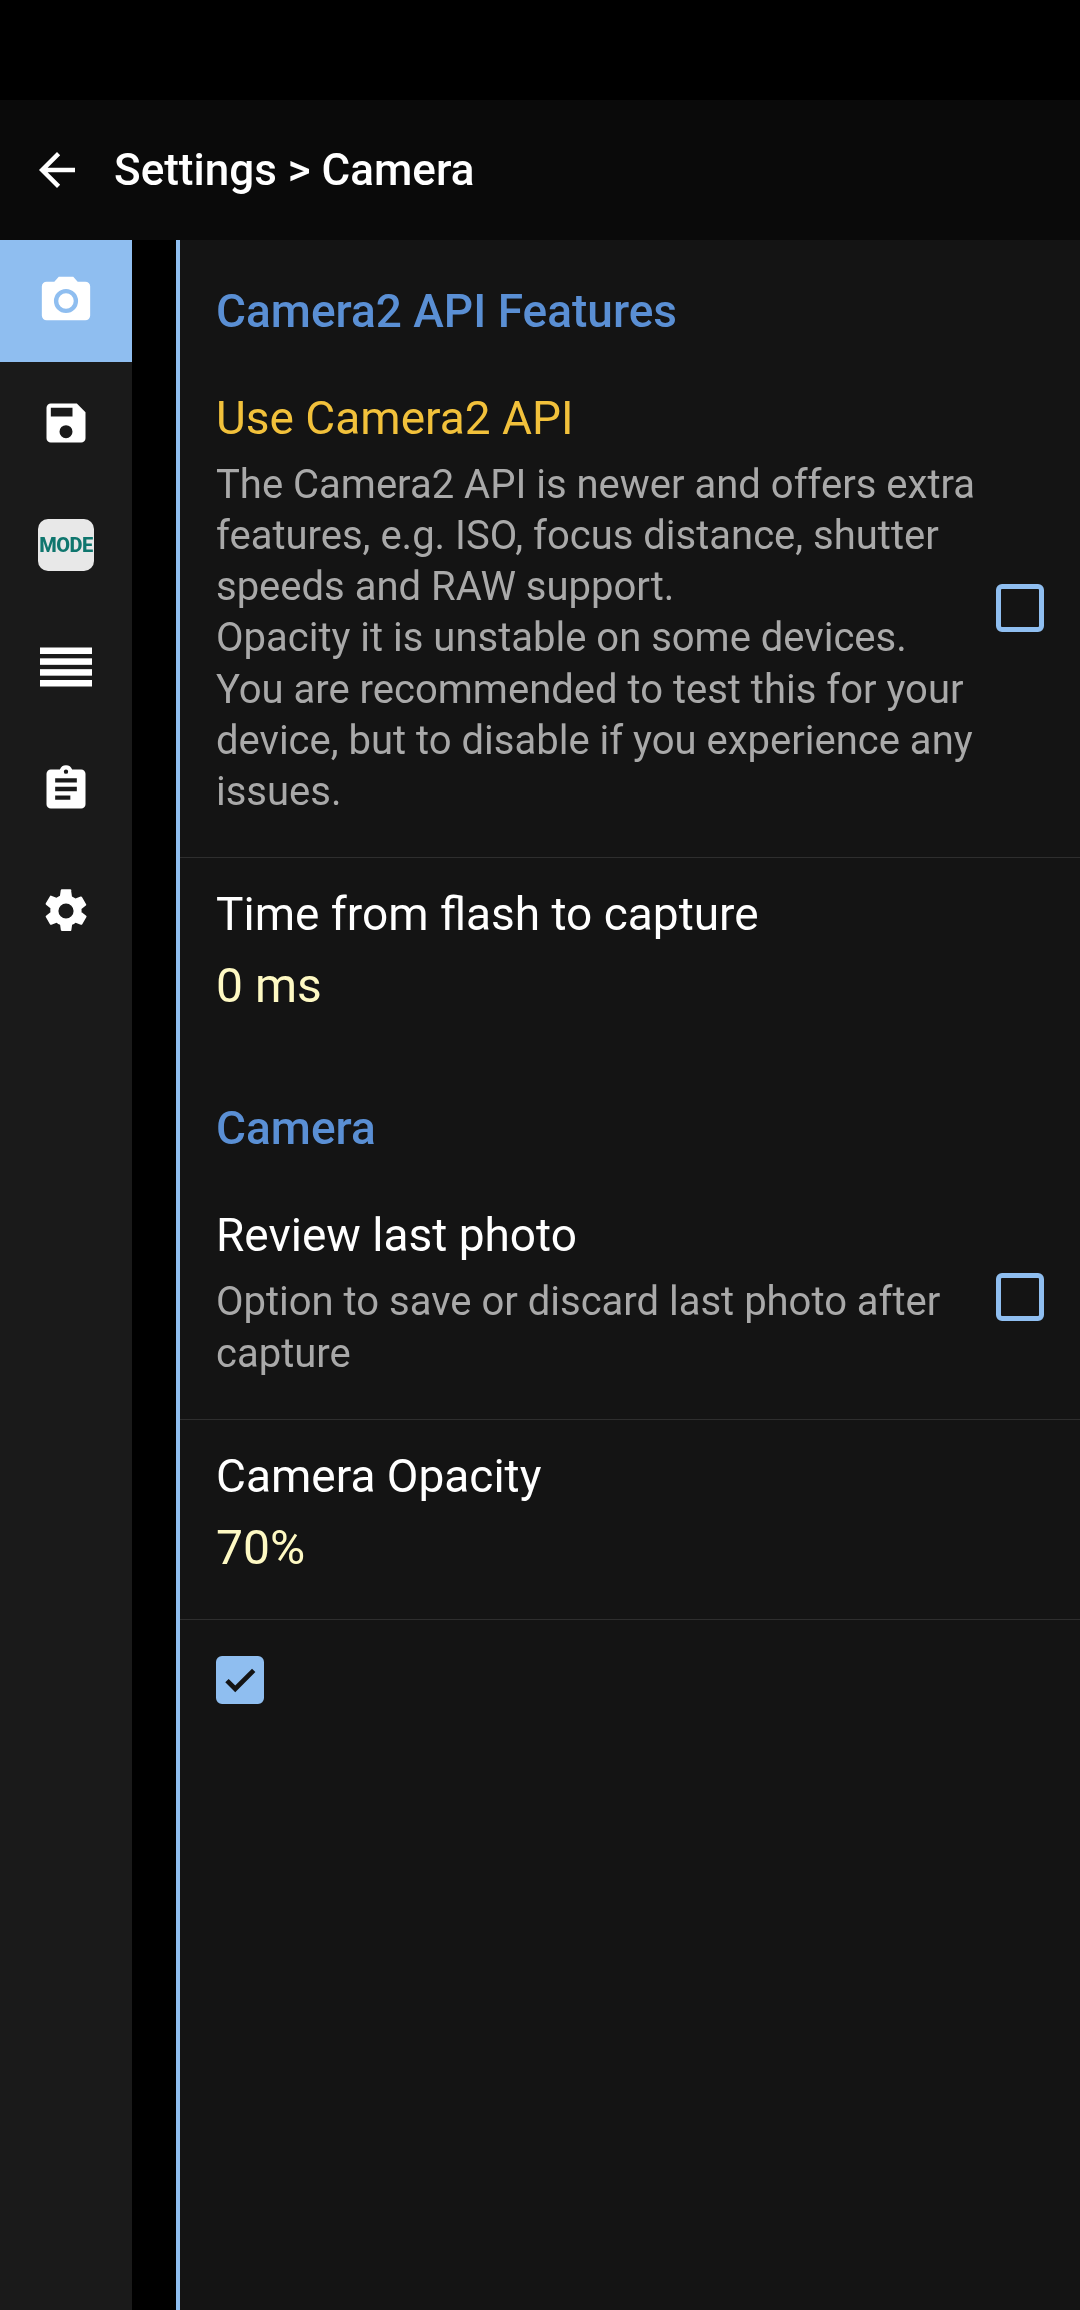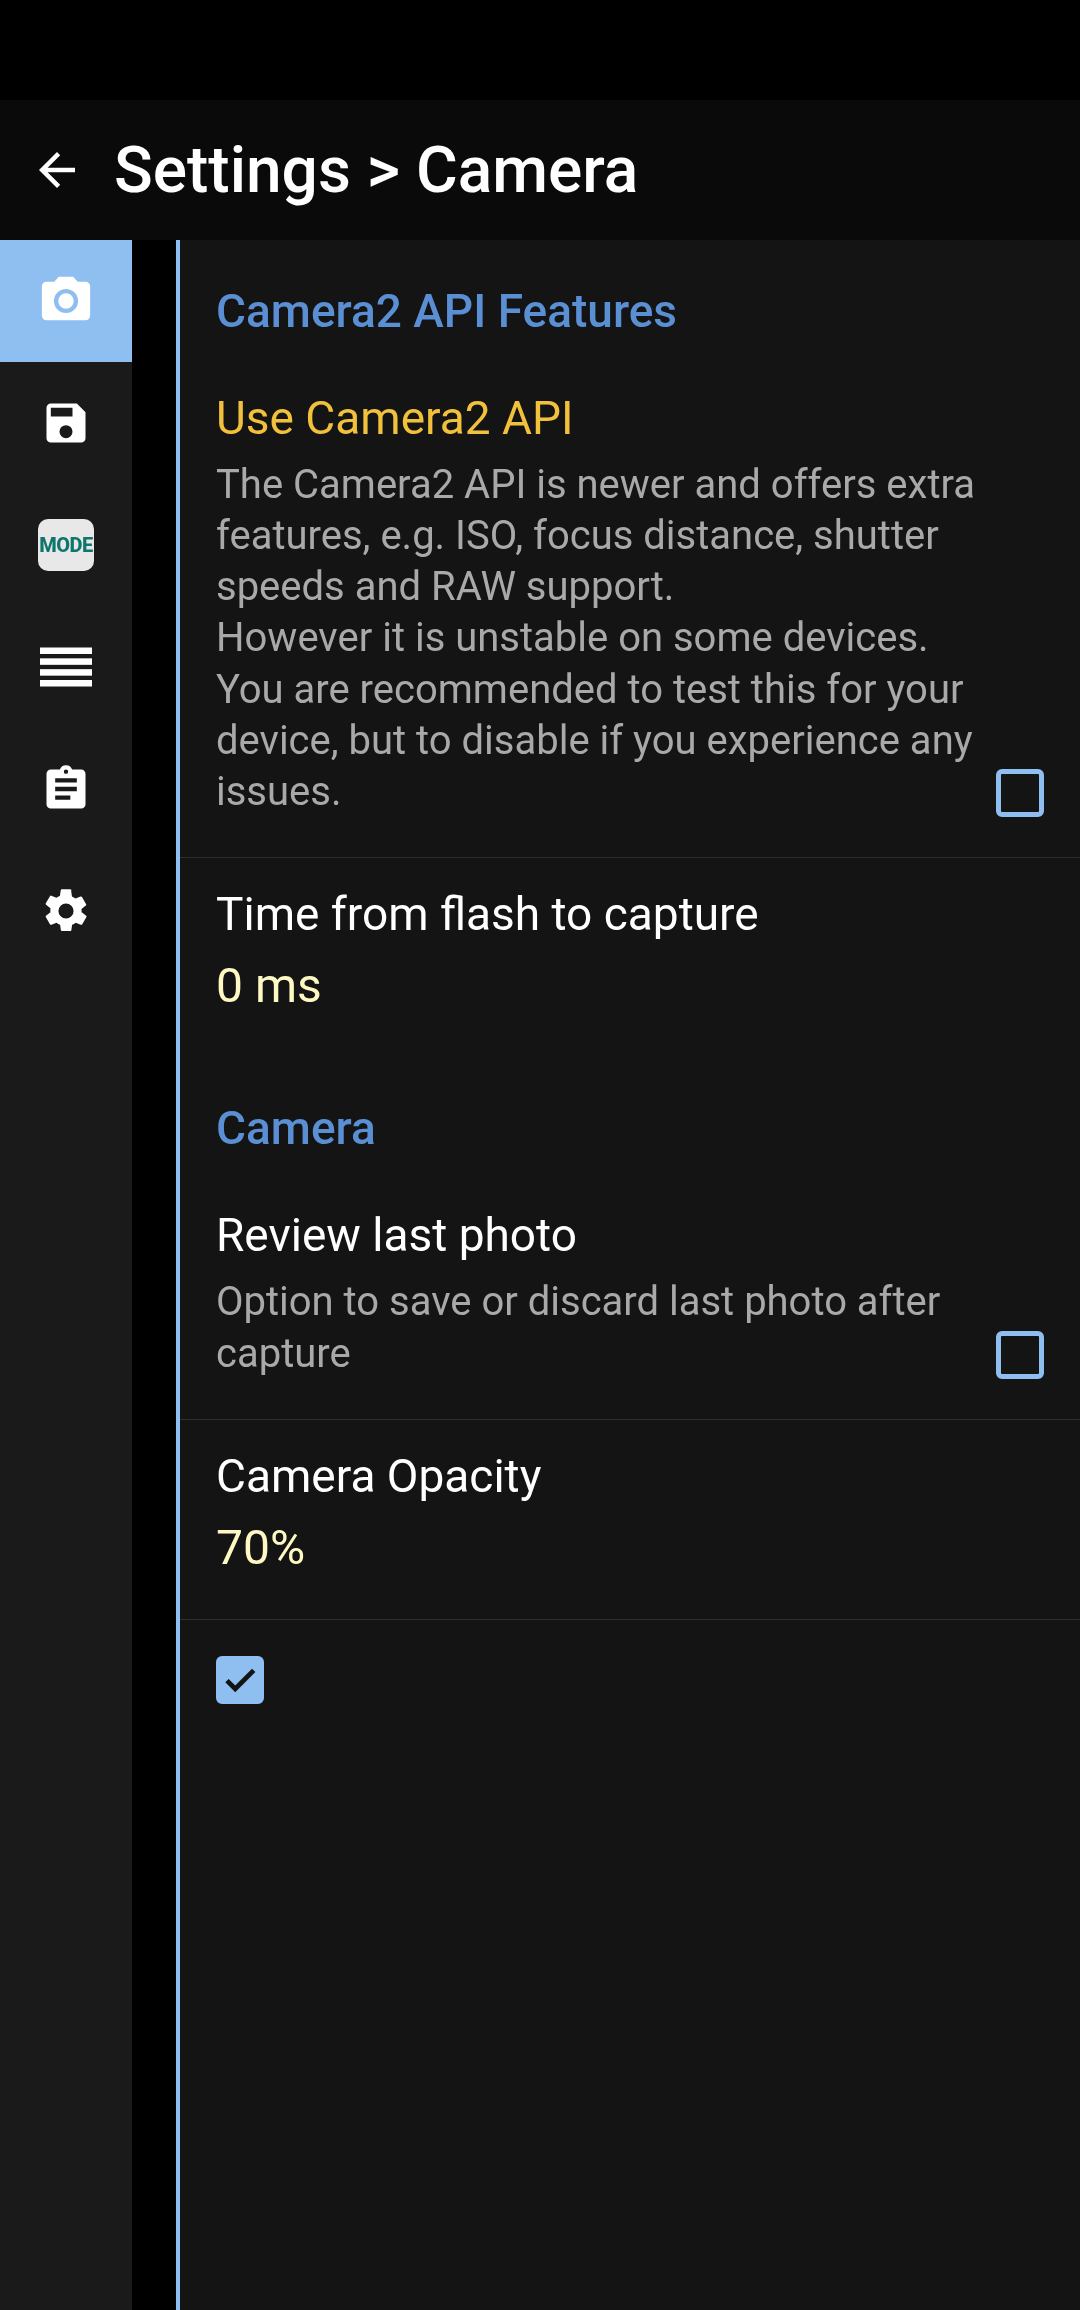--- a/index.html
+++ b/index.html
@@ -24,21 +24,21 @@
   }
   .back-arrow {
     color: #fff;
     display: flex;
     align-items: center;
     justify-content: center;
     margin-right: 30px;
   }
   .appbar-title {
     color: #fff;
-    font-size: 64px;
+    font-size: 44px;
     font-weight: 500;
   }
   .content-area {
     display: flex;
     height: calc(2310px - 240px);
   }
   .sidebar {
     width: 132px;
     background: #1a1a1a;
     display: flex;
@@ -82,21 +82,21 @@
   }
   .section-title {
     color: #5a8fd4;
     font-size: 46px;
     font-weight: 500;
   }
   .list-row {
     padding: 30px 36px 40px 36px;
     border-bottom: 1px solid #2e2e2e;
     display: flex;
-    align-items: flex-end;
+    align-items: center;
   }
   .list-row.noborder { border-bottom: none; }
   .row-text {
     flex: 1;
     padding-right: 20px;
   }
   .row-title {
     font-size: 46px;
     color: #fff;
     font-weight: 400;
@@ -184,21 +184,21 @@
   <div class="main">
 
     <div class="list-section-header">
       <div class="section-title">Camera2 API Features</div>
     </div>
 
     <div class="list-row">
       <div class="row-text">
         <div class="row-title highlight">Use Camera2 API</div>
         <div class="row-desc" style="white-space:pre-line;">The Camera2 API is newer and offers extra features, e.g. ISO, focus distance, shutter speeds and RAW support.
-However it is unstable on some devices.
+Opacity it is unstable on some devices.
 You are recommended to test this for your device, but to disable if you experience any issues.</div>
       </div>
       <div class="checkbox">
         
       </div>
     </div>
 
     <div class="list-row noborder">
       <div class="row-text">
         <div class="row-title">Time from flash to capture</div>

